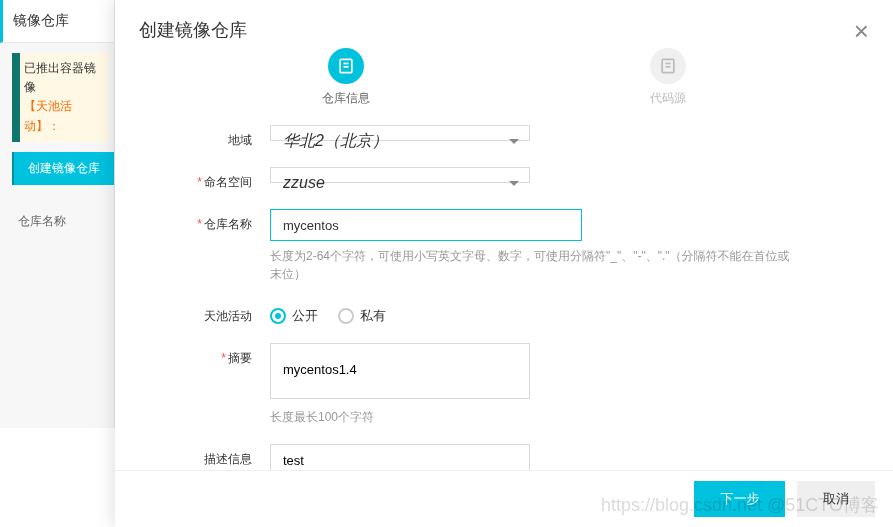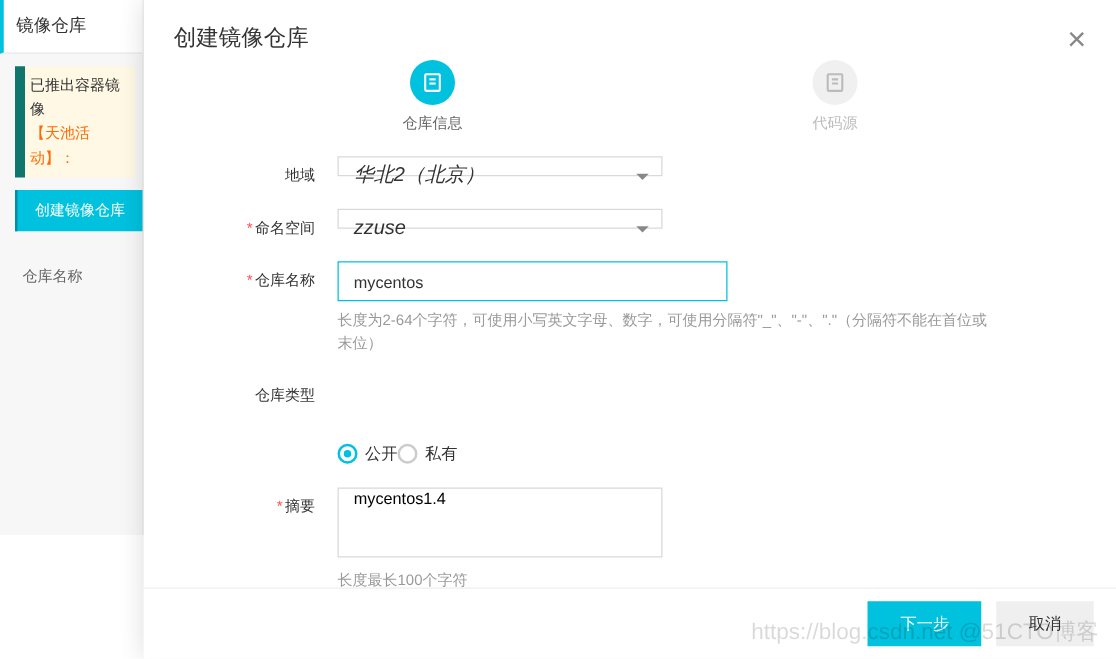--- a/index.html
+++ b/index.html
@@ -25,26 +25,26 @@
 .step-inactive .step-label { color: #bbb; text-align: right; }
 .form { padding: 0 40px 0 40px; }
 .form-row { display: flex; align-items: flex-start; margin-bottom: 18px; }
 .form-label { width: 115px; text-align: right; padding-right: 18px; font-size: 12px; color: #333; padding-top: 7px; }
 .req { color: #ff4d4f; margin-right: 2px; }
 .form-control { width: 260px; }
 .select-box { border: 1px solid #d9d9d9; height: 16px; line-height: 30px; padding: 0 28px 0 12px; font-size: 16px; color: #333; position: relative; background: #fff; cursor: pointer; font-style: italic; }
 .select-box::after { content: ""; position: absolute; right: 10px; top: 13px; width: 0; height: 0; border-left: 5px solid transparent; border-right: 5px solid transparent; border-top: 5px solid #888; }
 .text-input { border: 1px solid #00c1de; height: 32px; padding: 0 12px; font-size: 13px; color: #333; width: 312px; outline: none; }
 .helper { font-size: 12px; color: #999; margin-top: 6px; line-height: 1.5; width: 520px; }
-.radio-group { display: flex; align-items: flex-end; padding-top: 6px; margin-top: 47px; }
+.radio-group { display: flex; gap: 20px; align-items: flex-end; padding-top: 6px; }
 .radio-item { display: flex; align-items: center; gap: 6px; font-size: 13px; cursor: pointer; }
 .radio { width: 16px; height: 16px; border-radius: 50%; border: 2px solid #ccc; display: inline-block; position: relative; }
 .radio.checked { border-color: #00c1de; }
 .radio.checked::after { content: ""; position: absolute; width: 6px; height: 6px; background: #00c1de; border-radius: 50%; top: 3px; left: 3px; }
-.textarea { border: 1px solid #d9d9d9; width: 260px; height: 56px; padding: 0 12px; font-size: 13px; resize: none; outline: none; font-family: inherit; }
+.textarea { border: 1px solid #d9d9d9; width: 260px; height: 56px; padding: 18px 12px; font-size: 13px; resize: none; outline: none; font-family: inherit; }
 .desc-input { border: 1px solid #d9d9d9; height: 32px; padding: 0 12px; font-size: 13px; width: 260px; outline: none; }
 .modal-footer { position: absolute; bottom: 0; right: 0; width: 100%; padding: 10px 18px; text-align: right; border-top: 1px solid #eee; background: #fff; }
 .btn { display: inline-block; padding: 9px 26px; font-size: 13px; border: none; cursor: pointer; margin-left: 8px; }
 .btn-primary { background: #00c1de; color: #fff; }
 .btn-default { background: #efefef; color: #333; }
 .watermark { position: absolute; bottom: 10px; right: 14px; font-size: 18px; color: rgba(0,0,0,0.15); pointer-events: none; z-index: 10; }
 </style>
 </head>
 <body>
 
@@ -104,21 +104,21 @@
 
     <div class="form-row">
       <div class="form-label"><span class="req">*</span><span>仓库名称</span></div>
       <div>
         <input class="text-input" value="mycentos" style="">
         <div class="helper">长度为2-64个字符，可使用小写英文字母、数字，可使用分隔符"_"、"-"、"."（分隔符不能在首位或末位）</div>
       </div>
     </div>
 
     <div class="form-row">
-      <div class="form-label">仓库类型</div>
+      <div class="form-label">天池活动</div>
       <div class="radio-group">
         <div class="radio-item">
           <span class="radio checked"></span>
           <span>公开</span>
         </div>
         <div class="radio-item">
           <span class="radio"></span>
           <span>私有</span>
         </div>
       </div>

